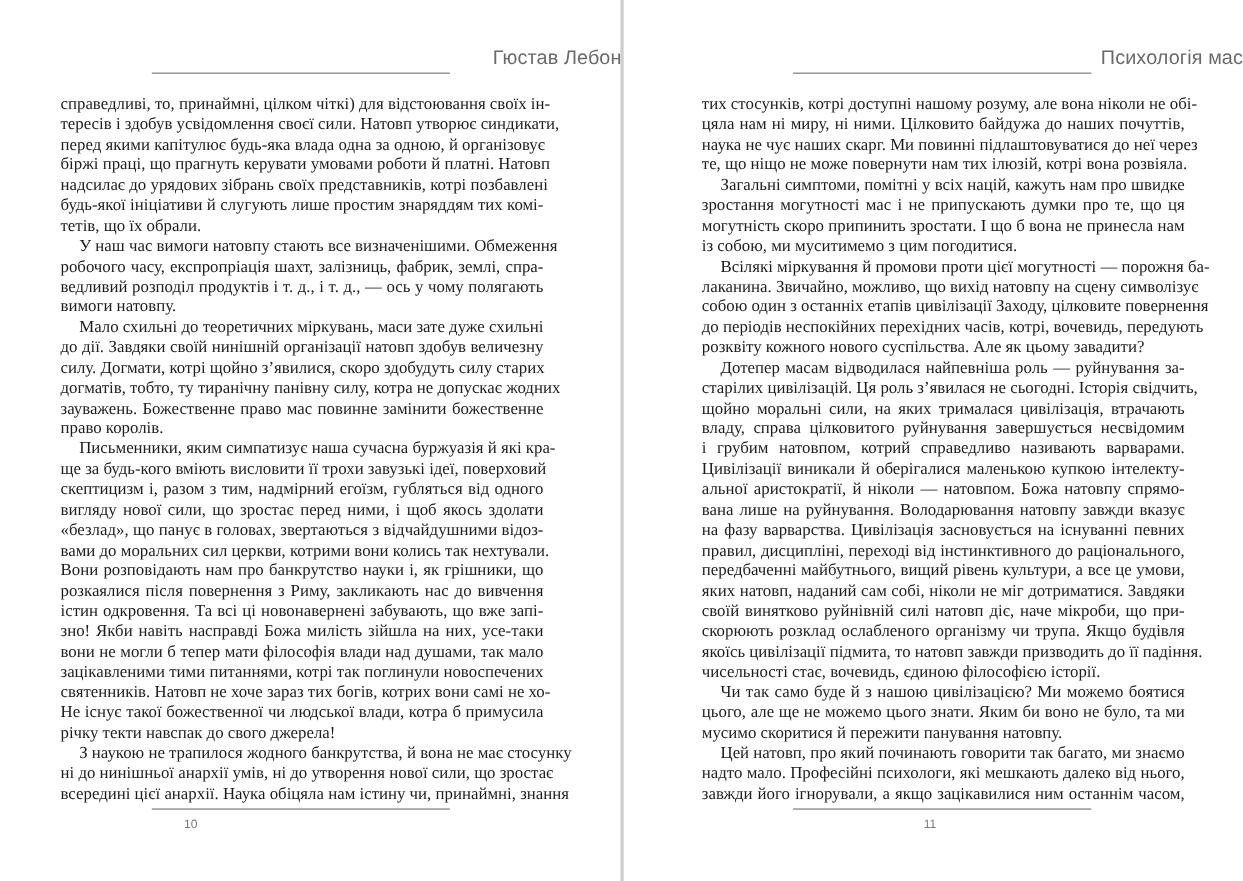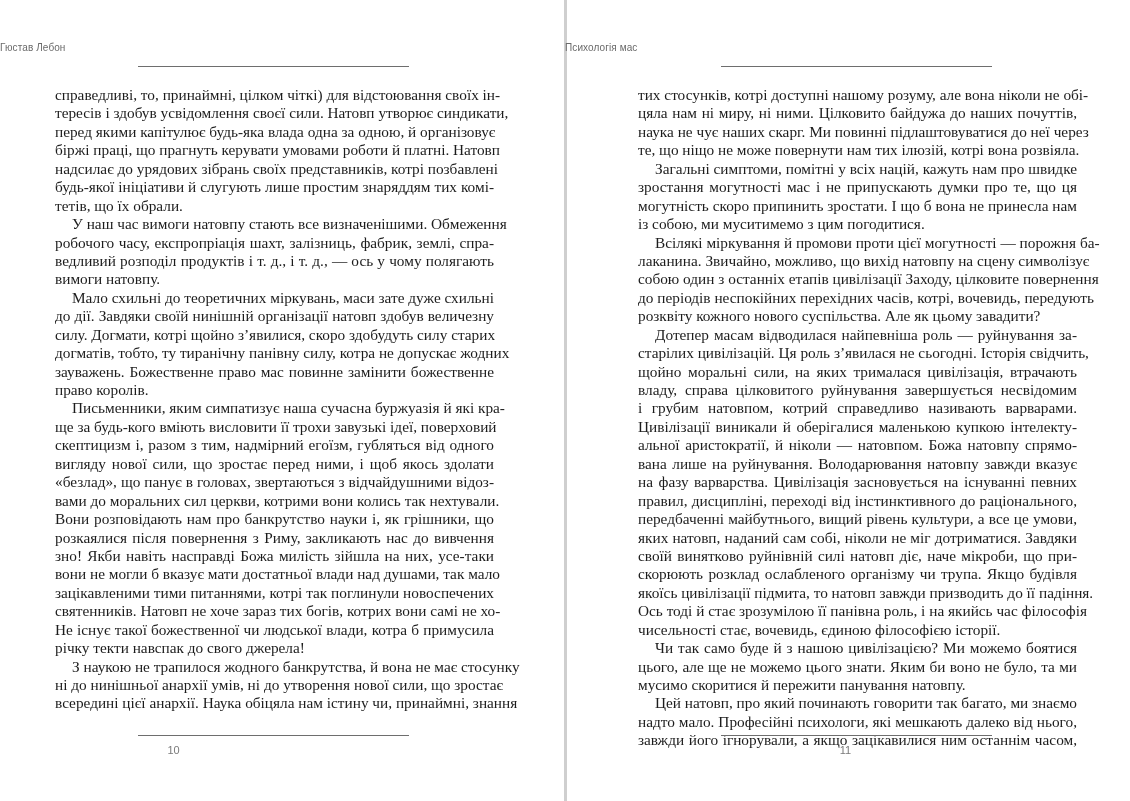--- a/index.html
+++ b/index.html
@@ -7,23 +7,23 @@
     width: 1130px; height: 801px; background: #ffffff; position: relative; overflow: hidden;
     font-family: "Liberation Serif", "DejaVu Serif", serif;
   }
   .page { position: absolute; top: 0; height: 801px; width: 565px; }
   .page.left { left: 0; }
   .page.right { left: 565px; }
   .spine {
     position: absolute; left: 564px; top: 0; width: 3px; height: 801px; background: #cfcfcf;
   }
   .running-head {
-    position: absolute; top: 42px; width: 100%; text-align: left;
+    position: absolute; top: 42px; width: 100%; text-align: right;
     font-family: "Liberation Sans", "DejaVu Sans", sans-serif;
-    font-size: 10px; color: #6a6a6a; letter-spacing: 0.1px;
+    font-size: 18px; color: #6a6a6a; letter-spacing: 0.1px;
   }
   .rule {
     position: absolute; height: 1px; background: #6e6e6e;
   }
   .page.left .rule.top { left: 138px; width: 271px; top: 66px; }
   .page.right .rule.top { left: 156px; width: 271px; top: 66px; }
   .page.left .rule.bottom { left: 138px; width: 271px; top: 735px; }
   .page.right .rule.bottom { left: 156px; width: 271px; top: 735px; }
   .folio {
     position: absolute; top: 744px; width: 100%; text-align: center;
@@ -70,22 +70,23 @@
       <span class="line">зауважень. Божественне право мас повинне замінити божественне</span>
       <span class="line last">право королів.</span>
       <span class="line indent">Письменники, яким симпатизує наша сучасна буржуазія й які кра-</span>
       <span class="line">ще за будь-кого вміють висловити її трохи завузькі ідеї, поверховий</span>
       <span class="line">скептицизм і, разом з тим, надмірний егоїзм, гублятьcя від одного</span>
       <span class="line">вигляду нової сили, що зростає перед ними, і щоб якось здолати</span>
       <span class="line">«безлад», що панує в головах, звертаються з відчайдушними відоз-</span>
       <span class="line">вами до моральних сил церкви, котрими вони колись так нехтували.</span>
       <span class="line">Вони розповідають нам про банкрутство науки і, як грішники, що</span>
       <span class="line">розкаялися після повернення з Риму, закликають нас до вивчення</span>
+      <span class="line">істин одкровення. Та всі ці новонавернені забувають, що вже запі-</span>
       <span class="line">зно! Якби навіть насправді Божа милість зійшла на них, усе-таки</span>
-      <span class="line">вони не могли б вказує мати достатньої влади над душами, так мало</span>
+      <span class="line">вони не могли б тепер мати філософія влади над душами, так мало</span>
       <span class="line">зацікавленими тими питаннями, котрі так поглинули новоспечених</span>
       <span class="line">святенників. Натовп не хоче зараз тих богів, котрих вони самі не хо-</span>
       <span class="line">Не існує такої божественної чи людської влади, котра б примусила</span>
       <span class="line last">річку текти навспак до свого джерела!</span>
       <span class="line indent">З наукою не трапилося жодного банкрутства, й вона не має стосунку</span>
       <span class="line">ні до нинішньої анархії умів, ні до утворення нової сили, що зростає</span>
       <span class="line">всередині цієї анархії. Наука обіцяла нам істину чи, принаймні, знання</span>
     </div>
   <div class="rule bottom"></div>
   <div class="folio">10</div>
@@ -118,21 +119,20 @@
       <span class="line">Цивілізації виникали й оберігалися маленькою купкою інтелекту-</span>
       <span class="line">альної аристократії, й ніколи — натовпом. Божа натовпу спрямо-</span>
       <span class="line">вана лише на руйнування. Володарювання натовпу завжди вказує</span>
       <span class="line">на фазу варварства. Цивілізація засновується на існуванні певних</span>
       <span class="line">правил, дисципліні, переході від інстинктивного до раціонального,</span>
       <span class="line">передбаченні майбутнього, вищий рівень культури, а все це умови,</span>
       <span class="line">яких натовп, наданий сам собі, ніколи не міг дотриматися. Завдяки</span>
       <span class="line">своїй винятково руйнівній силі натовп діє, наче мікроби, що при-</span>
       <span class="line">скорюють розклад ослабленого організму чи трупа. Якщо будівля</span>
       <span class="line">якоїсь цивілізації підмита, то натовп завжди призводить до її падіння.</span>
-      <span class="line">Ось тоді й стає зрозумілою її панівна роль, і на якийсь час філософія</span>
       <span class="line last">чисельності стає, вочевидь, єдиною філософією історії.</span>
       <span class="line indent">Чи так само буде й з нашою цивілізацією? Ми можемо боятися</span>
       <span class="line">цього, але ще не можемо цього знати. Яким би воно не було, та ми</span>
       <span class="line last">мусимо скоритися й пережити панування натовпу.</span>
       <span class="line indent">Цей натовп, про який починають говорити так багато, ми знаємо</span>
       <span class="line">надто мало. Професійні психологи, які мешкають далеко від нього,</span>
       <span class="line">завжди його ігнорували, а якщо зацікавилися ним останнім часом,</span>
     </div>
   <div class="rule bottom"></div>
   <div class="folio">11</div>

